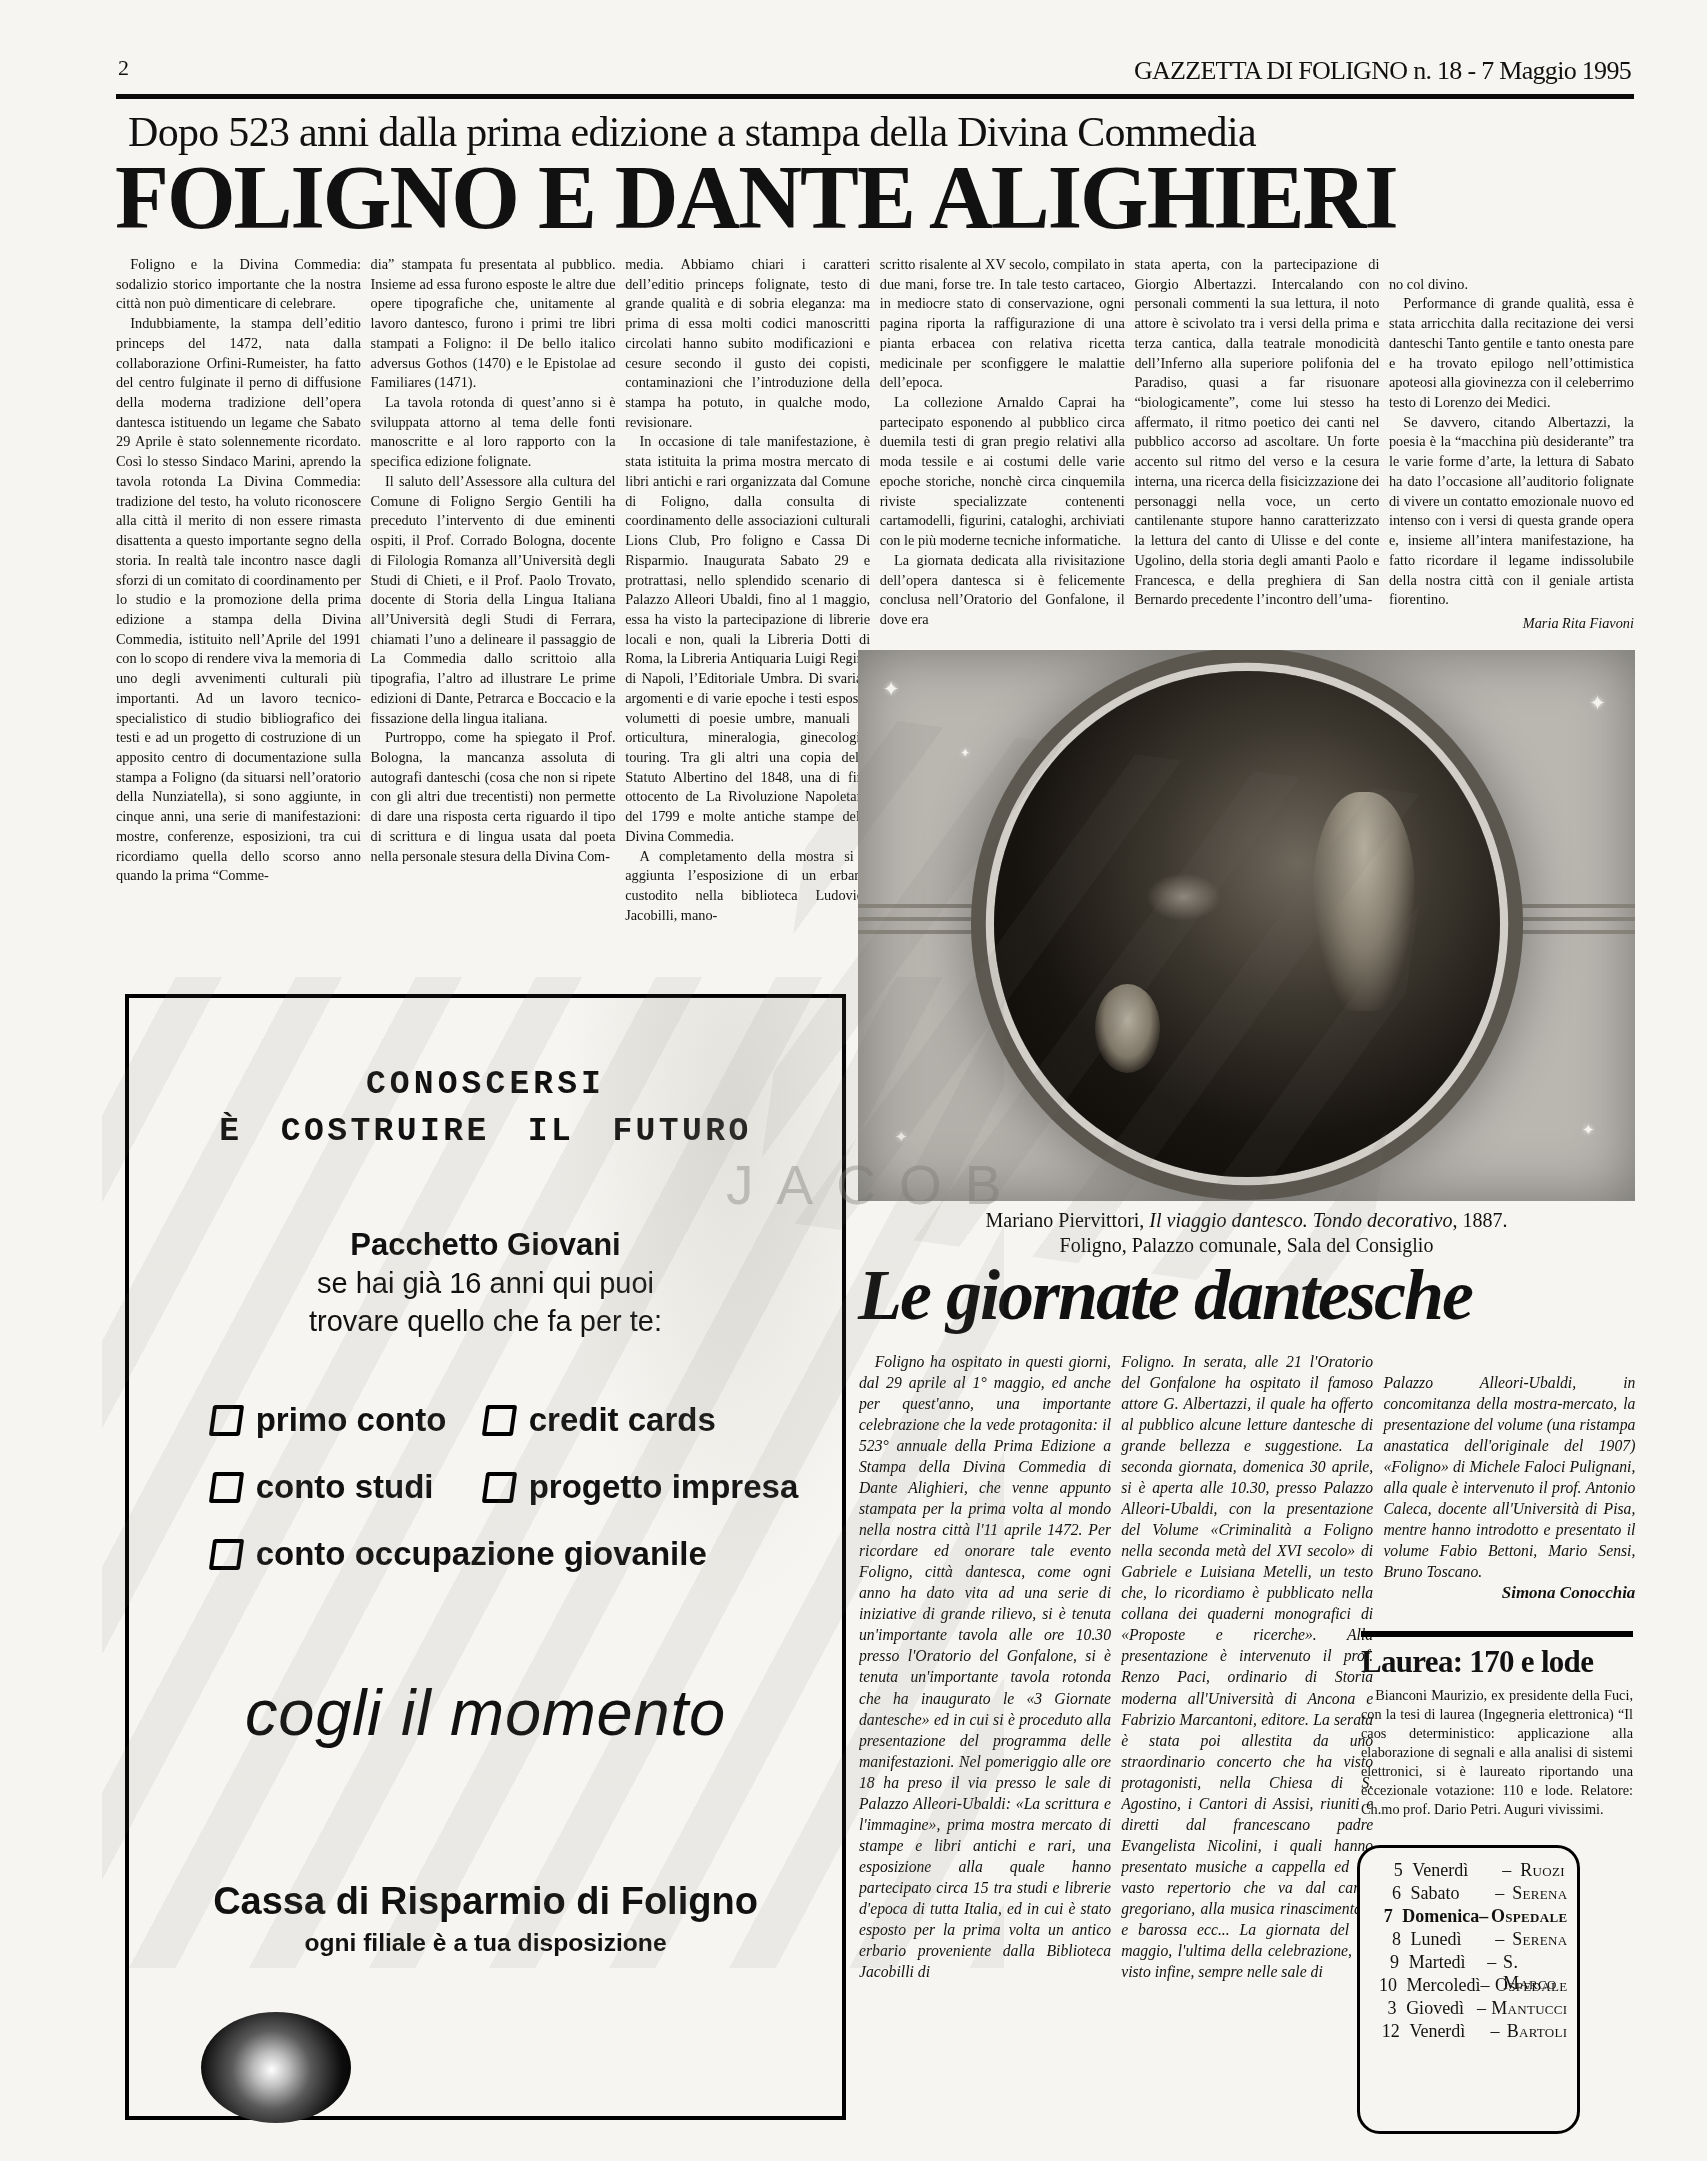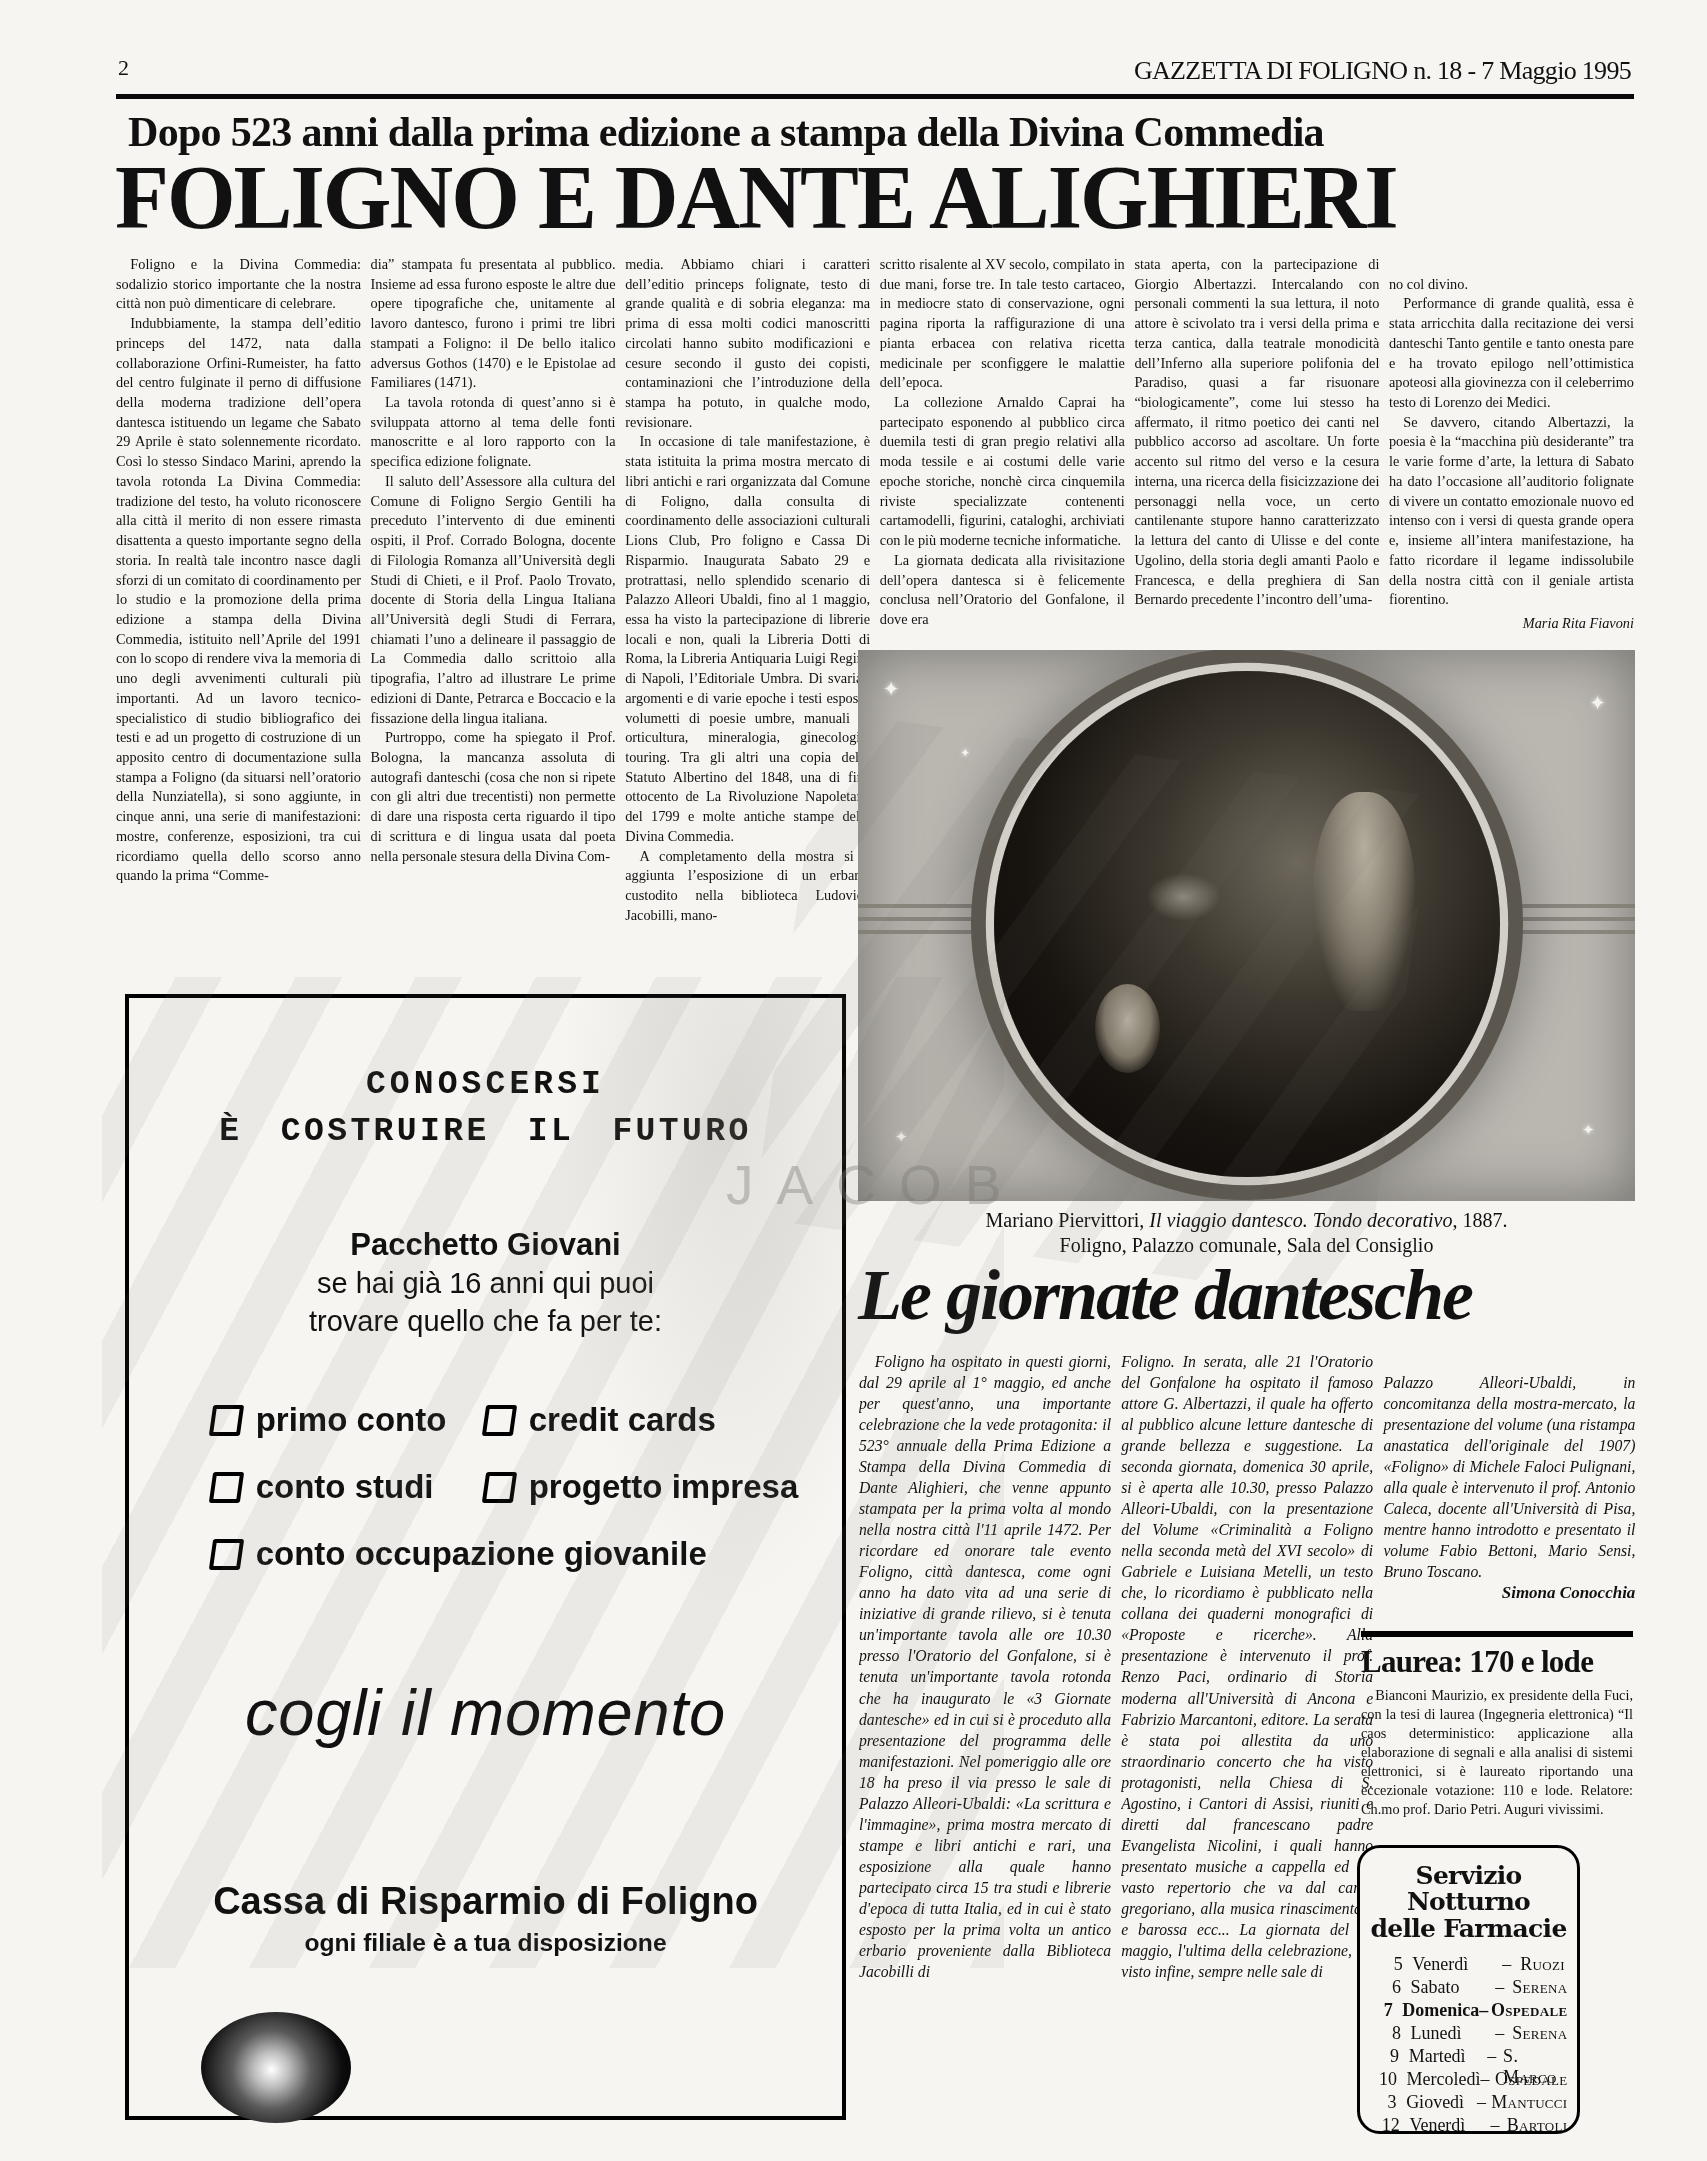--- a/index.html
+++ b/index.html
@@ -7,21 +7,21 @@
     width:1708px;height:2161px;position:relative;
     background:#f6f5f1;color:#111;
     font-family:"Liberation Serif", serif;
     overflow:hidden;
   }
   
   .hdr-num{position:absolute;left:118px;top:55px;font-size:22px;}
   .hdr-mast{position:absolute;right:77px;top:56px;font-size:26px;letter-spacing:-0.7px;}
   .hdr-rule{position:absolute;left:116px;top:94px;width:1518px;height:4.8px;background:#0a0a0a;}
   
-  .kicker{position:absolute;left:128px;top:108px;width:1503px;font-weight:bold;font-size:42px;letter-spacing:-0.7px;white-space:nowrap;}
+  .kicker{position:absolute;left:128px;top:108px;width:1503px;font-weight:normal;font-size:42px;letter-spacing:-0.7px;white-space:nowrap;}
   .headline{position:absolute;left:115px;top:153px;width:1523px;font-weight:bold;font-size:90px;line-height:1;letter-spacing:-2px;white-space:nowrap;transform:scaleX(.98);transform-origin:left center;}
   .cols{position:absolute;left:116px;top:255px;width:1519px;display:flex;gap:9.6px;}
   .col{width:245px;flex:0 0 245px;font-size:14.3px;line-height:1.38;text-align:justify;white-space:pre-line;}
   .col.tall{height:709px;overflow:hidden;}
   .col.short{height:387px;overflow:hidden;}
   .byline1{display:block;text-align:right;font-style:italic;margin-top:4.1px;}
   
   .tondo{position:absolute;left:858px;top:650px;width:777px;height:551px;
     background:#bab7b1;box-shadow:inset 0 0 61px rgba(0,0,0,.38);overflow:hidden;}
   .tondo .circle{position:absolute;left:136px;top:20.5px;width:506px;height:506px;border-radius:50%;
@@ -145,24 +145,20 @@
     <span>Palazzo Alleori-Ubaldi, in concomitanza della mostra-mercato, la presentazione del volume (una ristampa anastatica dell'originale del 1907) «Foligno» di Michele Faloci Pulignani, alla quale è intervenuto il prof. Antonio Caleca, docente all'Università di Pisa, mentre hanno introdotto e presentato il volume Fabio Bettoni, Mario Sensi, Bruno Toscano.</span>
     <span class="byline2">Simona Conocchia</span>
   </div>
 </div>
 
 <div class="laurea-rule"></div>
 <div class="laurea-title">Laurea: 170 e lode</div>
 <div class="laurea-body"> Bianconi Maurizio, ex presidente della Fuci, con la tesi di laurea (Ingegneria elettronica) “Il caos deterministico: applicazione alla elaborazione di segnali e alla analisi di sistemi elettronici, si è laureato riportando una eccezionale votazione: 110 e lode. Relatore: Ch.mo prof. Dario Petri. Auguri vivissimi.</div>
 
 <div class="pharm">
-  <div class="pharm-title">
-    <span>Servizio Notturno</span><br>
-    <span>delle Farmacie</span>
-  </div>
   <div class="pharm-rows">
     <div class="pharm-row">
         <span class="num">5</span>
         <span class="day">Venerdì</span>
         <span class="dash">–</span>
         <span class="name">Ruozi</span>
       </div>
     <div class="pharm-row">
         <span class="num">6</span>
         <span class="day">Sabato</span>

